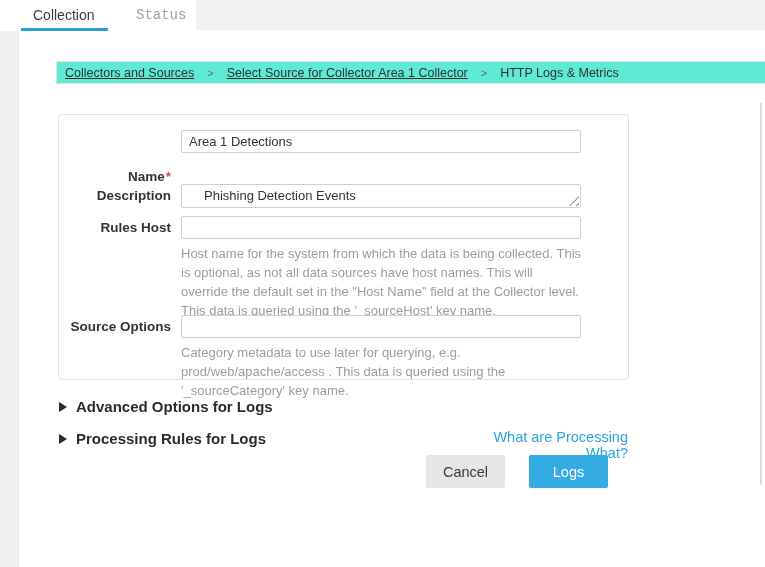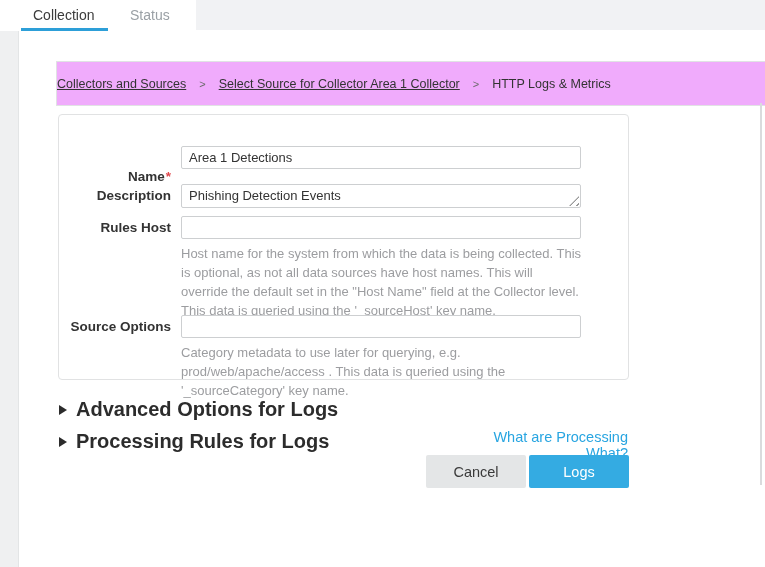--- a/index.html
+++ b/index.html
@@ -16,38 +16,38 @@
   
   .topbar-gray {
     position:absolute; top:0; left:196px; right:0; height:30px;
     background:#f1f2f4;
   }
   .tab {
     position:absolute; top:0; height:28px; line-height:30px;
     font-size:14px; cursor:default;
   }
   .tab-collection { left:33px; color:#3b3b3b; }
-  .tab-status { left:130px; color:#9aa0a5; }
+  .tab-status { left:136px; color:#9aa0a5;font-family:Liberation Mono, monospace; }
   .tab-underline {
     position:absolute; top:28px; left:21px; width:87px; height:3px;
   }
 
   
   .left-strip {
     position:absolute; top:31px; left:0; width:19px; bottom:0;
     background:#eff0f1; border-right:1px solid #e3e5e6;
   }
 
   
   .breadcrumb {
-    position:absolute; top:61px; left:56px; right:0; height:45px;
-    background:#f0abfc;
+    position:absolute; top:61px; left:56px; right:0; height:23px;
+    background:#5eead4;
     border:1px solid #e1e2e4; border-right:none;
     display:flex; align-items:center;
-    font-size:12.5px; padding-left:0;
+    font-size:12.5px; padding-left:8px;
     white-space:nowrap;
   }
   .crumb-link { color:#333; text-decoration:underline; cursor:pointer; }
   .crumb-current { color:#333; text-decoration:none; }
   .crumb-sep { color:#6b6b6b; margin:0 13px; font-size:11px; }
 
   
   .form-card {
     position:absolute; left:58px; top:114px; width:571px; height:266px;
     background:#fff; border:1px solid #e1e2e3; border-radius:4px;
@@ -61,57 +61,57 @@
     position:absolute; left:122px; width:400px; height:23px;
     border:1px solid #cdcfd1; border-radius:2px;
     font-family:"Liberation Sans", sans-serif;
     font-size:13px; color:#333; padding:0 7px; background:#fff;
     outline:none;
   }
   .ftextarea {
     position:absolute; left:122px; width:400px; height:24px;
     border:1px solid #cdcfd1; border-radius:2px;
     font-family:"Liberation Sans", sans-serif;
-    font-size:13px; color:#333; padding:3px 7px; background:#fff;
+    font-size:13px; color:#333; padding:3px 22px; background:#fff;
     resize:none; overflow:hidden; outline:none;
   }
   .resize-handle {
     position:absolute; width:10px; height:10px;
     background:repeating-linear-gradient(135deg, transparent 0 2px, #9a9a9a 2px 3px, transparent 3px 5px);
     clip-path:polygon(100% 0, 100% 100%, 0 100%);
   }
   .fhelp {
     position:absolute; left:122px;
     font-size:13px; color:#9c9da0; line-height:19px;
   }
 
   
   .section {
     position:absolute; left:59px;
     display:flex; align-items:center;
-    font-size:20px; font-weight:bold; color:#2c2c2c;
+    font-size:15px; font-weight:bold; color:#2c2c2c;
     cursor:pointer;
   }
   .tri {
     width:0; height:0; margin-right:9px;
     border-left:8px solid #2b2b2b;
     border-top:5px solid transparent;
     border-bottom:5px solid transparent;
   }
   .section-adv { top:398px; }
   .section-proc { top:430px;justify-content:space-between; }
 
   .help-link {
     position:absolute; top:429px; left:452px; width:176px;
     font-size:14.5px; text-align:right; cursor:pointer;
   }
 
   
   .btn {
-    position:absolute; top:455px; width:100px; height:33px;
+    position:absolute; top:455px; width:79px; height:33px;
     font-size:14.5px; text-align:center; line-height:33px;
     border-radius:2px; cursor:pointer; border:none;
     font-family:"Liberation Sans", sans-serif;
   }
   .btn-cancel { left:426px; background:#e4e6e7; color:#3a3a3a; }
   .btn-save { left:529px; color:#ffffff; }
 
   
   .scroll-line {
     position:absolute; top:103px; left:760px; width:2px; height:382px;
@@ -136,21 +136,21 @@
   <span class="crumb-current">HTTP Logs &amp; Metrics</span>
 </div>
 
 <div class="scroll-line"></div>
 
 <div class="form-card">
 
   <div class="flabel" style="top:19px;margin-top:35px;">
     <span>Name</span><span class="req">*</span>
   </div>
-  <input class="finput" style="top: 15px; margin-top: 16px;" type="text" value="Area 1 Detections">
+  <input class="finput" style="top: 15px;" type="text" value="Area 1 Detections">
 
   <div class="flabel" style="top:73px;">Description</div>
   <textarea class="ftextarea" style="top: 69px;">Phishing Detection Events</textarea>
   <div class="resize-handle" style="left:510px; top:81px;"></div>
 
   <div class="flabel" style="top:105px;">Rules Host</div>
   <input class="finput" style="top: 101px;" type="text" value="">
   <div class="fhelp" style="top:129px; width:402px;">Host name for the system from which the data is being collected. This is optional, as not all data sources have host names. This will override the default set in the "Host Name" field at the Collector level. This data is queried using the '_sourceHost' key name.</div>
 
   <div class="flabel" style="top:204px;">Source Options</div>

